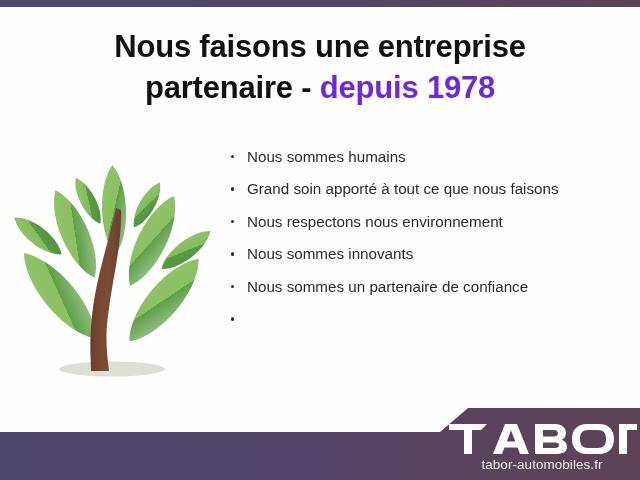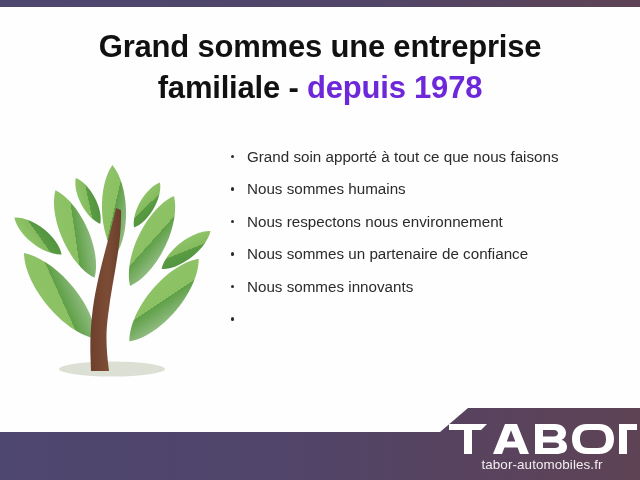--- a/index.html
+++ b/index.html
@@ -125,23 +125,23 @@
   }
 </style>
 </head>
 <body>
 
 <div class="slide">
 
   <div class="top-bar"></div>
 
   <div class="heading">
-    <span>Grand sommes une entreprise</span>
+    <span>Nous faisons une entreprise</span>
     <span class="line2">
-      <span class="dash">familiale -</span>
+      <span class="dash">partenaire -</span>
       <span class="accent">depuis 1978</span>
     </span>
   </div>
 
   <div class="tree">
     <svg viewBox="0 0 205 240" width="205" height="240">
       <defs>
         <linearGradient id="lfA" x1="0" y1="0" x2="1" y2="1">
           <stop offset="0%" stop-color="#8fc468"></stop>
           <stop offset="50%" stop-color="#8bc063"></stop>
@@ -203,37 +203,37 @@
       </g>
 
       <path d="M104,60 C96,96 84,130 80,168 C77,196 79,212 79,223
                L97,223 C95,206 93,190 96,168 C100,132 110,98 109,62 Z" fill="url(#trunkG)"></path>
     </svg>
   </div>
 
   <ul class="bullets">
     <li>
       <span class="dot"></span>
+      <span>Nous sommes humains</span>
+    </li>
+    <li>
+      <span class="dot"></span>
       <span>Grand soin apporté à tout ce que nous faisons</span>
     </li>
     <li>
       <span class="dot"></span>
-      <span>Nous sommes humains</span>
-    </li>
-    <li>
-      <span class="dot"></span>
       <span>Nous respectons nous environnement</span>
     </li>
     <li>
       <span class="dot"></span>
+      <span>Nous sommes innovants</span>
+    </li>
+    <li>
+      <span class="dot"></span>
       <span>Nous sommes un partenaire de confiance</span>
-    </li>
-    <li>
-      <span class="dot"></span>
-      <span>Nous sommes innovants</span>
     </li>
     <li>
       <span class="dot"></span>
     </li>
   </ul>
 
   <div class="footer">
     <svg class="footer-shape" viewBox="0 0 640 80" width="640" height="80" preserveAspectRatio="none">
       <defs>
         <linearGradient id="footG" x1="0" y1="0" x2="1" y2="0">

